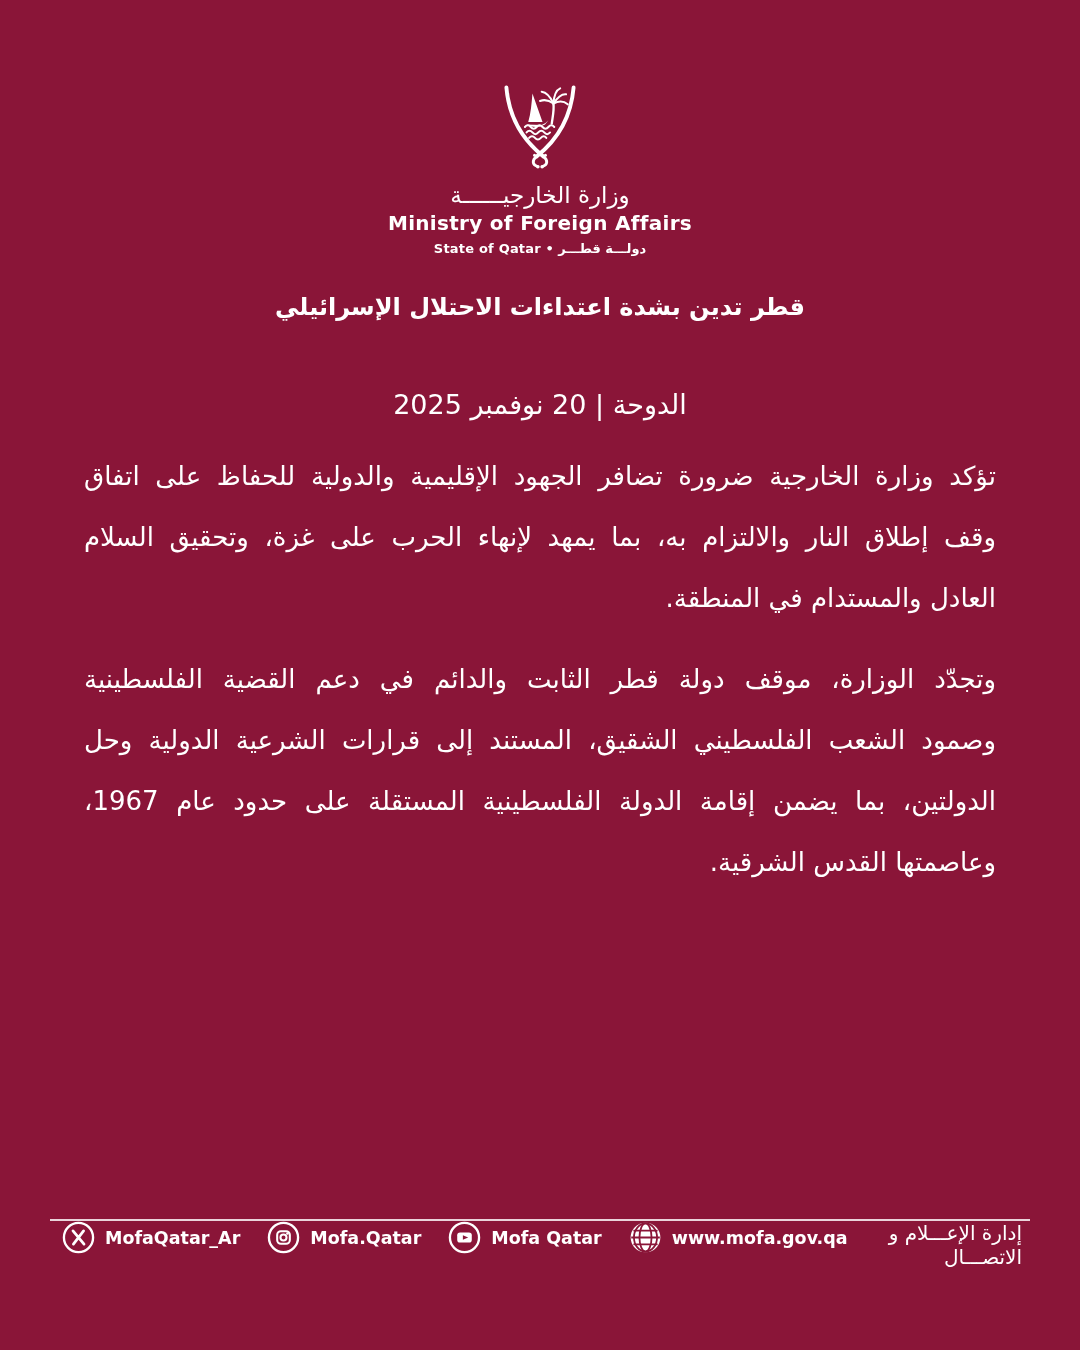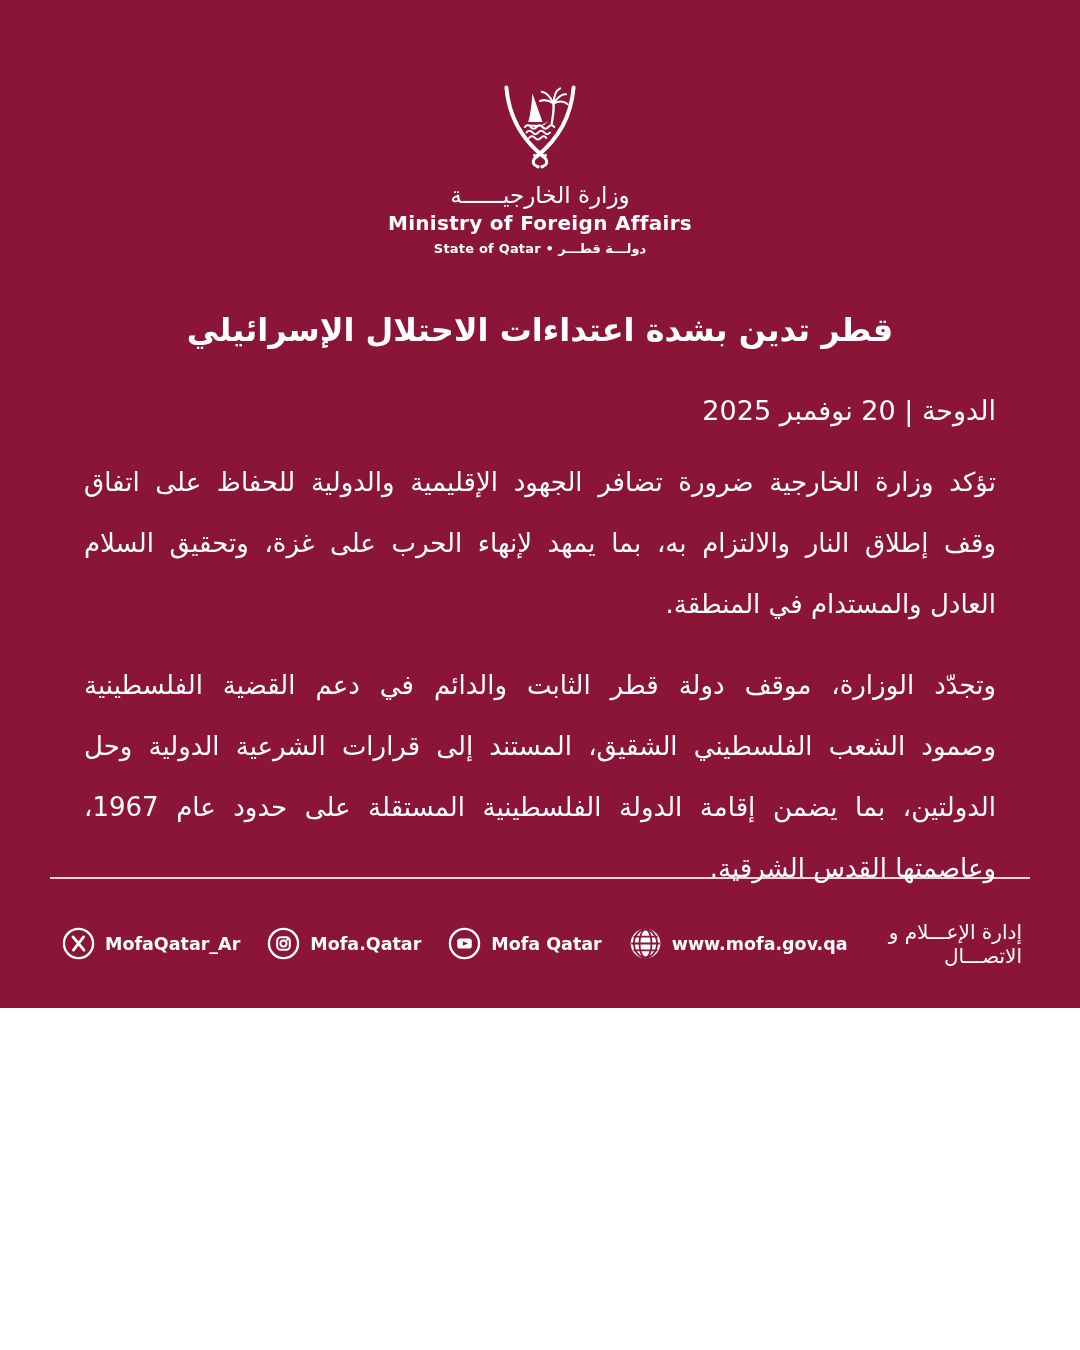--- a/index.html
+++ b/index.html
@@ -2,44 +2,44 @@
 <html lang="ar"><head>
 <meta charset="utf-8">
 <style>
   html,body{margin:0;padding:0;}
   body{
     width:1080px;height:1350px;
     font-family:"DejaVu Sans",sans-serif;
     -webkit-font-smoothing:antialiased;
   }
   .page{
-    position:relative;width:1080px;height:1008px;
+    position:relative;width:1080px;height:1350px;
     background:#8A1538;color:#FFFFFF;overflow:hidden;
   }
   .content{padding:82px 84px 0;}
   
   .logo{ text-align:center; }
   .logo svg.emblem{display:block;margin:0 auto;width:84px;height:90px;}
   .logo-ar{margin-top:10px;font-size:23px;direction:rtl;}
   .logo-en{margin-top:3px;font-size:20px;font-weight:bold;letter-spacing:.3px;}
   .logo-state{margin-top:6px;font-size:13px;font-weight:bold;direction:rtl;letter-spacing:.2px;}
   
-  .headline{margin:44px 0 0;font-size:32px;line-height:60px;font-weight:bold;
+  .headline{margin:21px 0 0;font-size:24px;line-height:60px;font-weight:bold;
             text-align:center;direction:rtl;}
   
-  .dateline{margin-top:35px;font-size:27px;direction:rtl;text-align:right;}
+  .dateline{margin-top:52px;font-size:27px;direction:rtl;text-align:center;}
   
   .statement{margin-top:26px;direction:rtl;}
   .para{margin:0 0 20px;}
   .line{font-size:26px;line-height:61px;text-align:justify;text-align-last:justify;}
   .line.last{text-align-last:right;}
   
   footer{position:absolute;left:0;right:0;bottom:0;}
   .divider{margin:0 50px;border-top:2px solid rgba(255,255,255,.82);}
-  .footer-row{height:129px;display:flex;align-items:center;justify-content:space-between;
+  .footer-row{height:129px;display:flex;align-items:flex-start;justify-content:space-between;
               padding:0 58px 0 62px;direction:ltr;}
   .social{display:flex;align-items:center;gap:27px;}
   .social-item{display:flex;align-items:center;gap:10px;}
   .social-item svg{width:33px;height:33px;display:block;}
   .social-label{font-size:17.5px;font-weight:bold;white-space:nowrap;}
   .department{font-size:20px;direction:rtl;text-align:right;}
 </style>
 </head>
 <body>
 

